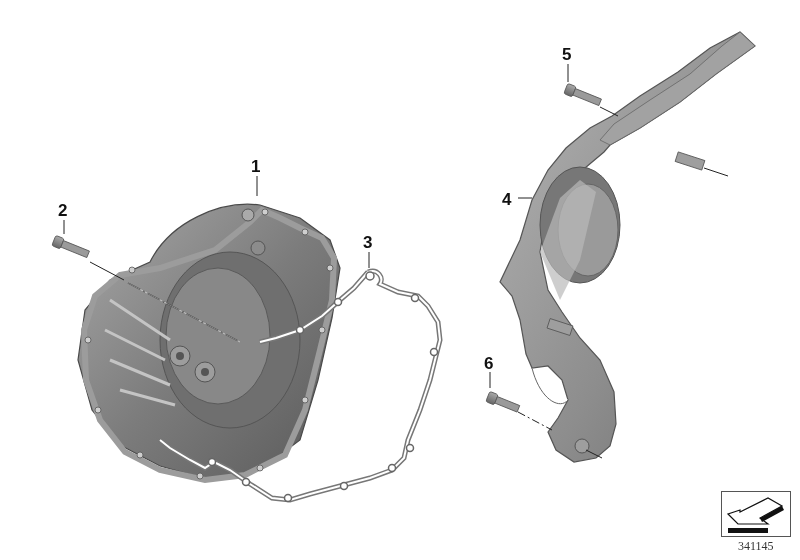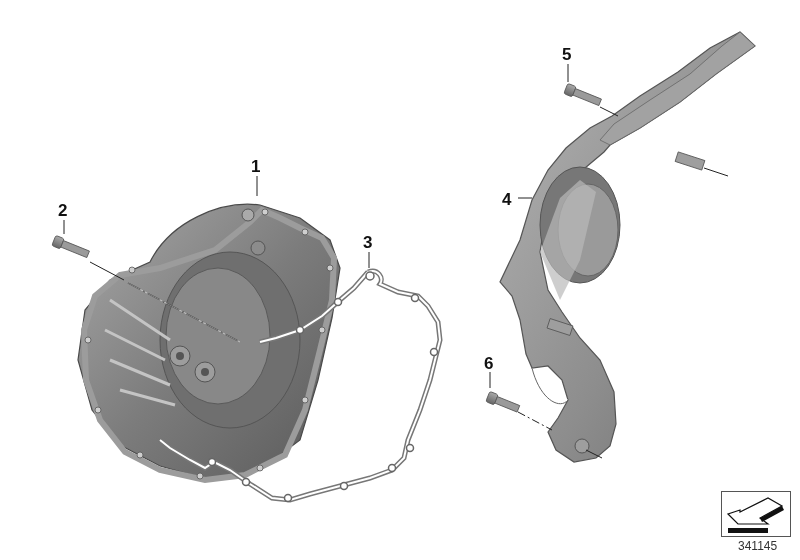--- a/index.html
+++ b/index.html
@@ -1,19 +1,19 @@
 <!DOCTYPE html>
 <html><head>
 <meta charset="utf-8">
 <style>
   html, body { margin:0; padding:0; background:#ffffff; }
   #canvas { position:relative; width:800px; height:560px; background:#ffffff; overflow:hidden; font-family:"Liberation Sans", sans-serif; }
   svg.art { position:absolute; left:0; top:0; }
   .callout { position:absolute; font-weight:bold; font-size:17px; color:#111; line-height:1; font-family:"Liberation Sans", sans-serif; }
-  .docref { position:absolute; left:738px; top:539px; font-size:12px; color:#333; font-family:Liberation Sans, sans-serif; }
+  .docref { position:absolute; left:738px; top:539px; font-size:12px; color:#333; font-family:Liberation Serif, serif; }
   .symbox { position:absolute; left:721px; top:491px; width:68px; height:44px; border:1px solid #555; background:#fff; }
 </style>
 </head>
 <body>
 
 <div id="canvas">
   <svg class="art" width="800" height="560" viewBox="0 0 800 560">
     <defs>
       <linearGradient id="gCover" x1="0" y1="0" x2="1" y2="1">
         <stop offset="0" stop-color="#a8a8a8"></stop>

